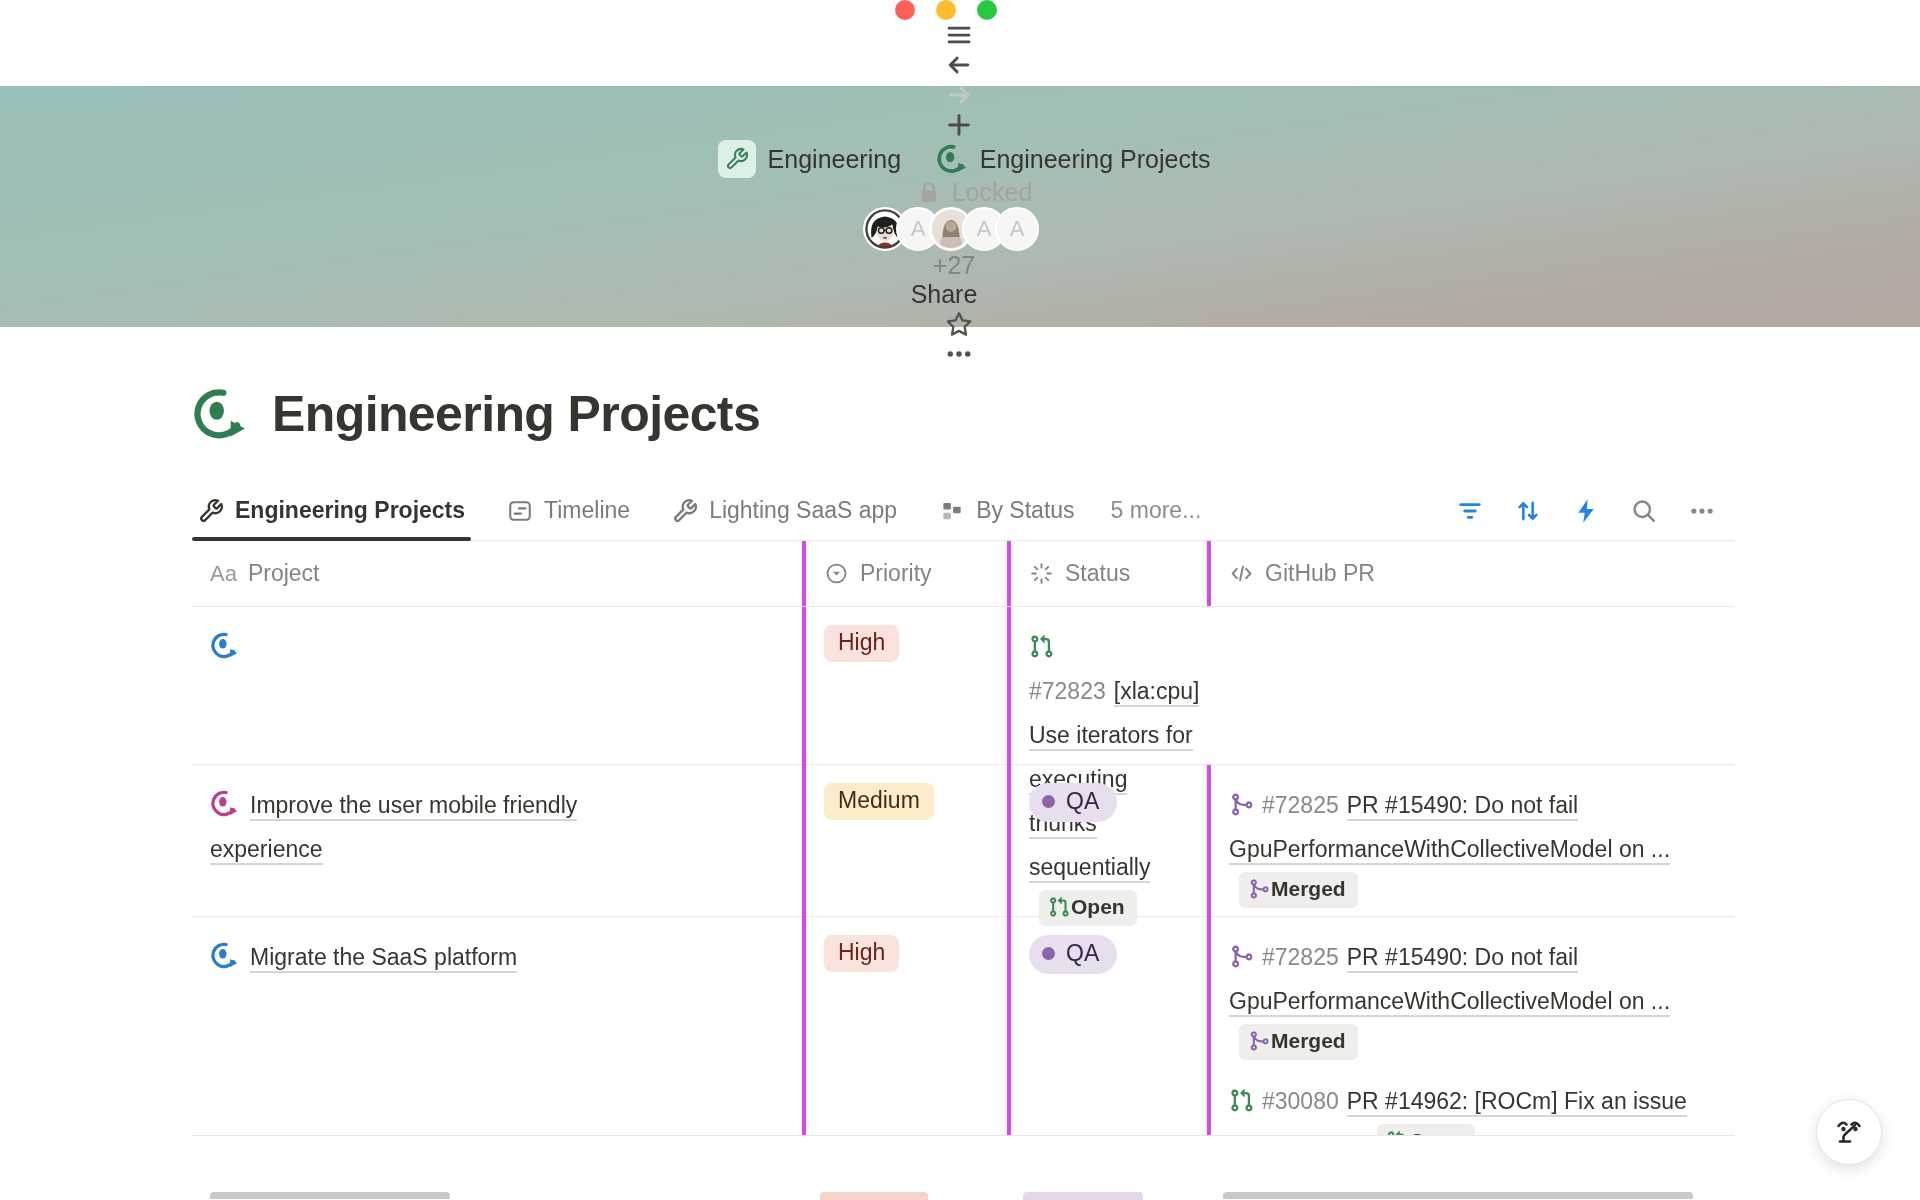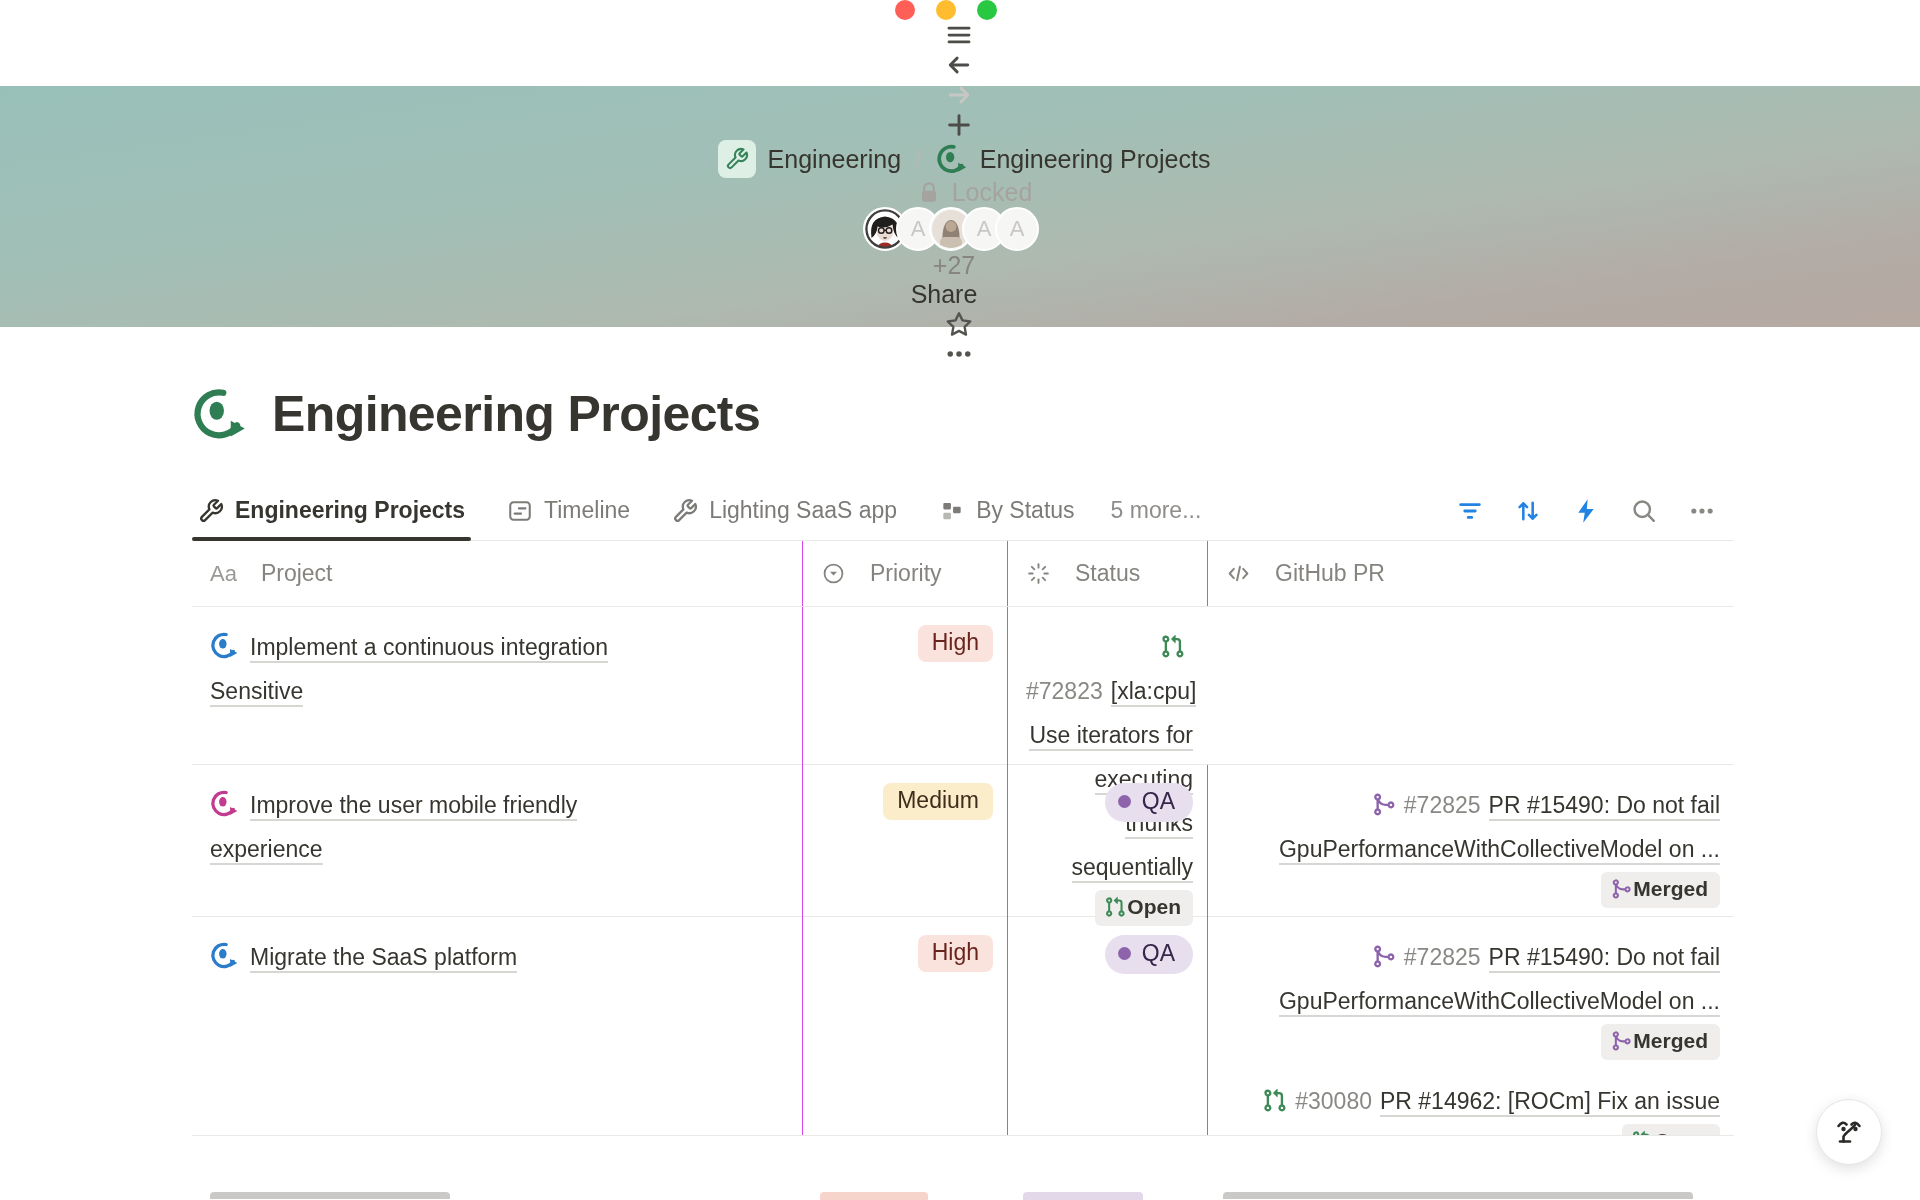--- a/index.html
+++ b/index.html
@@ -59,23 +59,23 @@
   .tb-tools { position:absolute; right:10px; top:0; height:100%; display:flex; align-items:center; gap:14px; }
   .toolbtn { background:none; border:none; cursor:pointer; width:44px; height:44px;
              display:flex; align-items:center; justify-content:center; }
   .toolbtn svg { width:28px; height:28px; }
   .c-blue { color:#2383E2; } .c-gray { color:#8A8884; }
 
   
   .table { width:1542px; }
   .trow { display:grid; grid-template-columns:610px 205px 200px 1fr; border-bottom:1px solid #E9E9E7; }
   .cell { padding:18px 14px 0 18px; }
-  .cell + .cell { border-left:1px solid #d946ef;text-align:right; }
+  .cell + .cell { border-left:4px solid #d946ef; }
   .thead { height:66px; border-bottom:1px solid #E9E9E7; }
-  .thead .cell { display:flex; align-items:center; gap:24px; color:#86847F; font-size:23px; padding-top:0; cursor:pointer; }
+  .thead .cell { display:flex; align-items:center; gap:11px; color:#86847F; font-size:23px; padding-top:0; cursor:pointer; }
   .thead svg { width:25px; height:25px; }
   .aa { font-size:22px; color:#9B9995; letter-spacing:0; }
 
   .r1 { height:158px; } .r2 { height:152px; } .r3 { height:219px; overflow:hidden; }
   .proj-wrap { max-width:468px; font-size:23px; line-height:44px; font-weight:500; }
   .proj-icon { display:inline-block; width:29px; height:29px; vertical-align:-5px; margin-right:11px; }
   .proj-icon.blue { color:#2B7CC9; } .proj-icon.pink { color:#C13C8E; }
   .proj-title { color:#37352F; border-bottom:2px solid #D8D6D2; padding-bottom:1px; cursor:pointer; }
 
   .pill { display:inline-block; font-size:23px; padding:4px 14px 6px; border-radius:8px; cursor:pointer; }
@@ -434,21 +434,21 @@
             </svg>
           <span>GitHub PR</span>
         </div>
       </div>
 
       <div class="trow r1">
         <div class="cell">
           <div class="proj-wrap">
             <span class="proj-icon blue"><svg width="29" height="29">
                   <use href="#i-circarrow"></use>
-                </svg></span><span class="proj-title">Implement a continuous integration Sensitive</span>
+                </svg></span>
           </div>
         </div>
         <div class="cell"><span class="pill pill-red">High</span></div>
         <div class="cell">
           <div class="gh-cell">
             <div class="pr-block">
               <svg class="pr-ic ic-green">
                   <use href="#i-pr"></use>
                 </svg><span class="pr-num">#72823</span><span class="pr-title">[xla:cpu] Use iterators for executing thunks sequentially</span>
               <span class="pr-badge">

